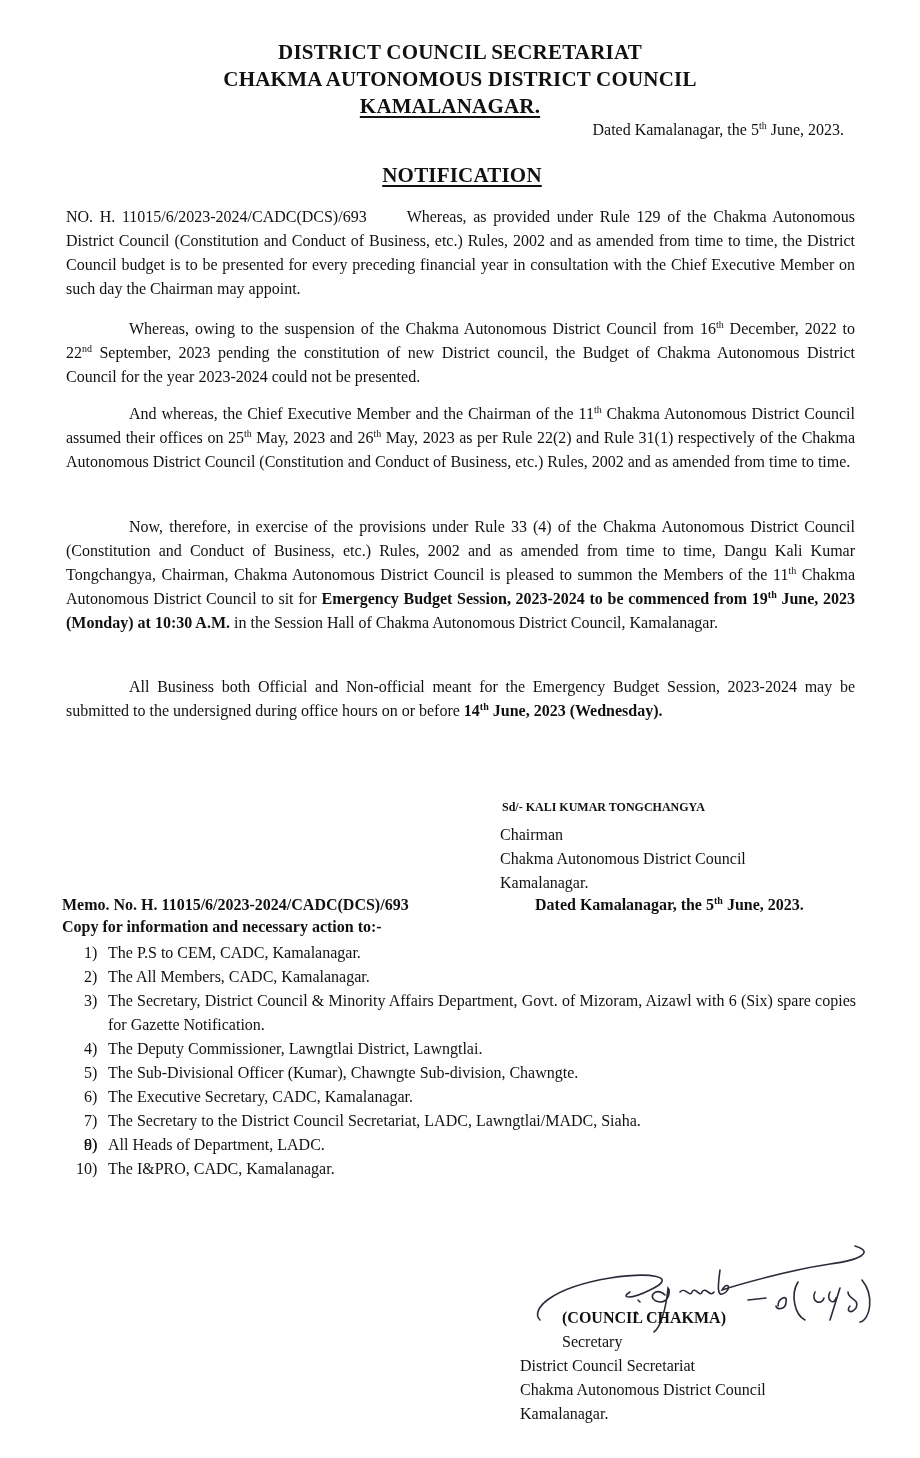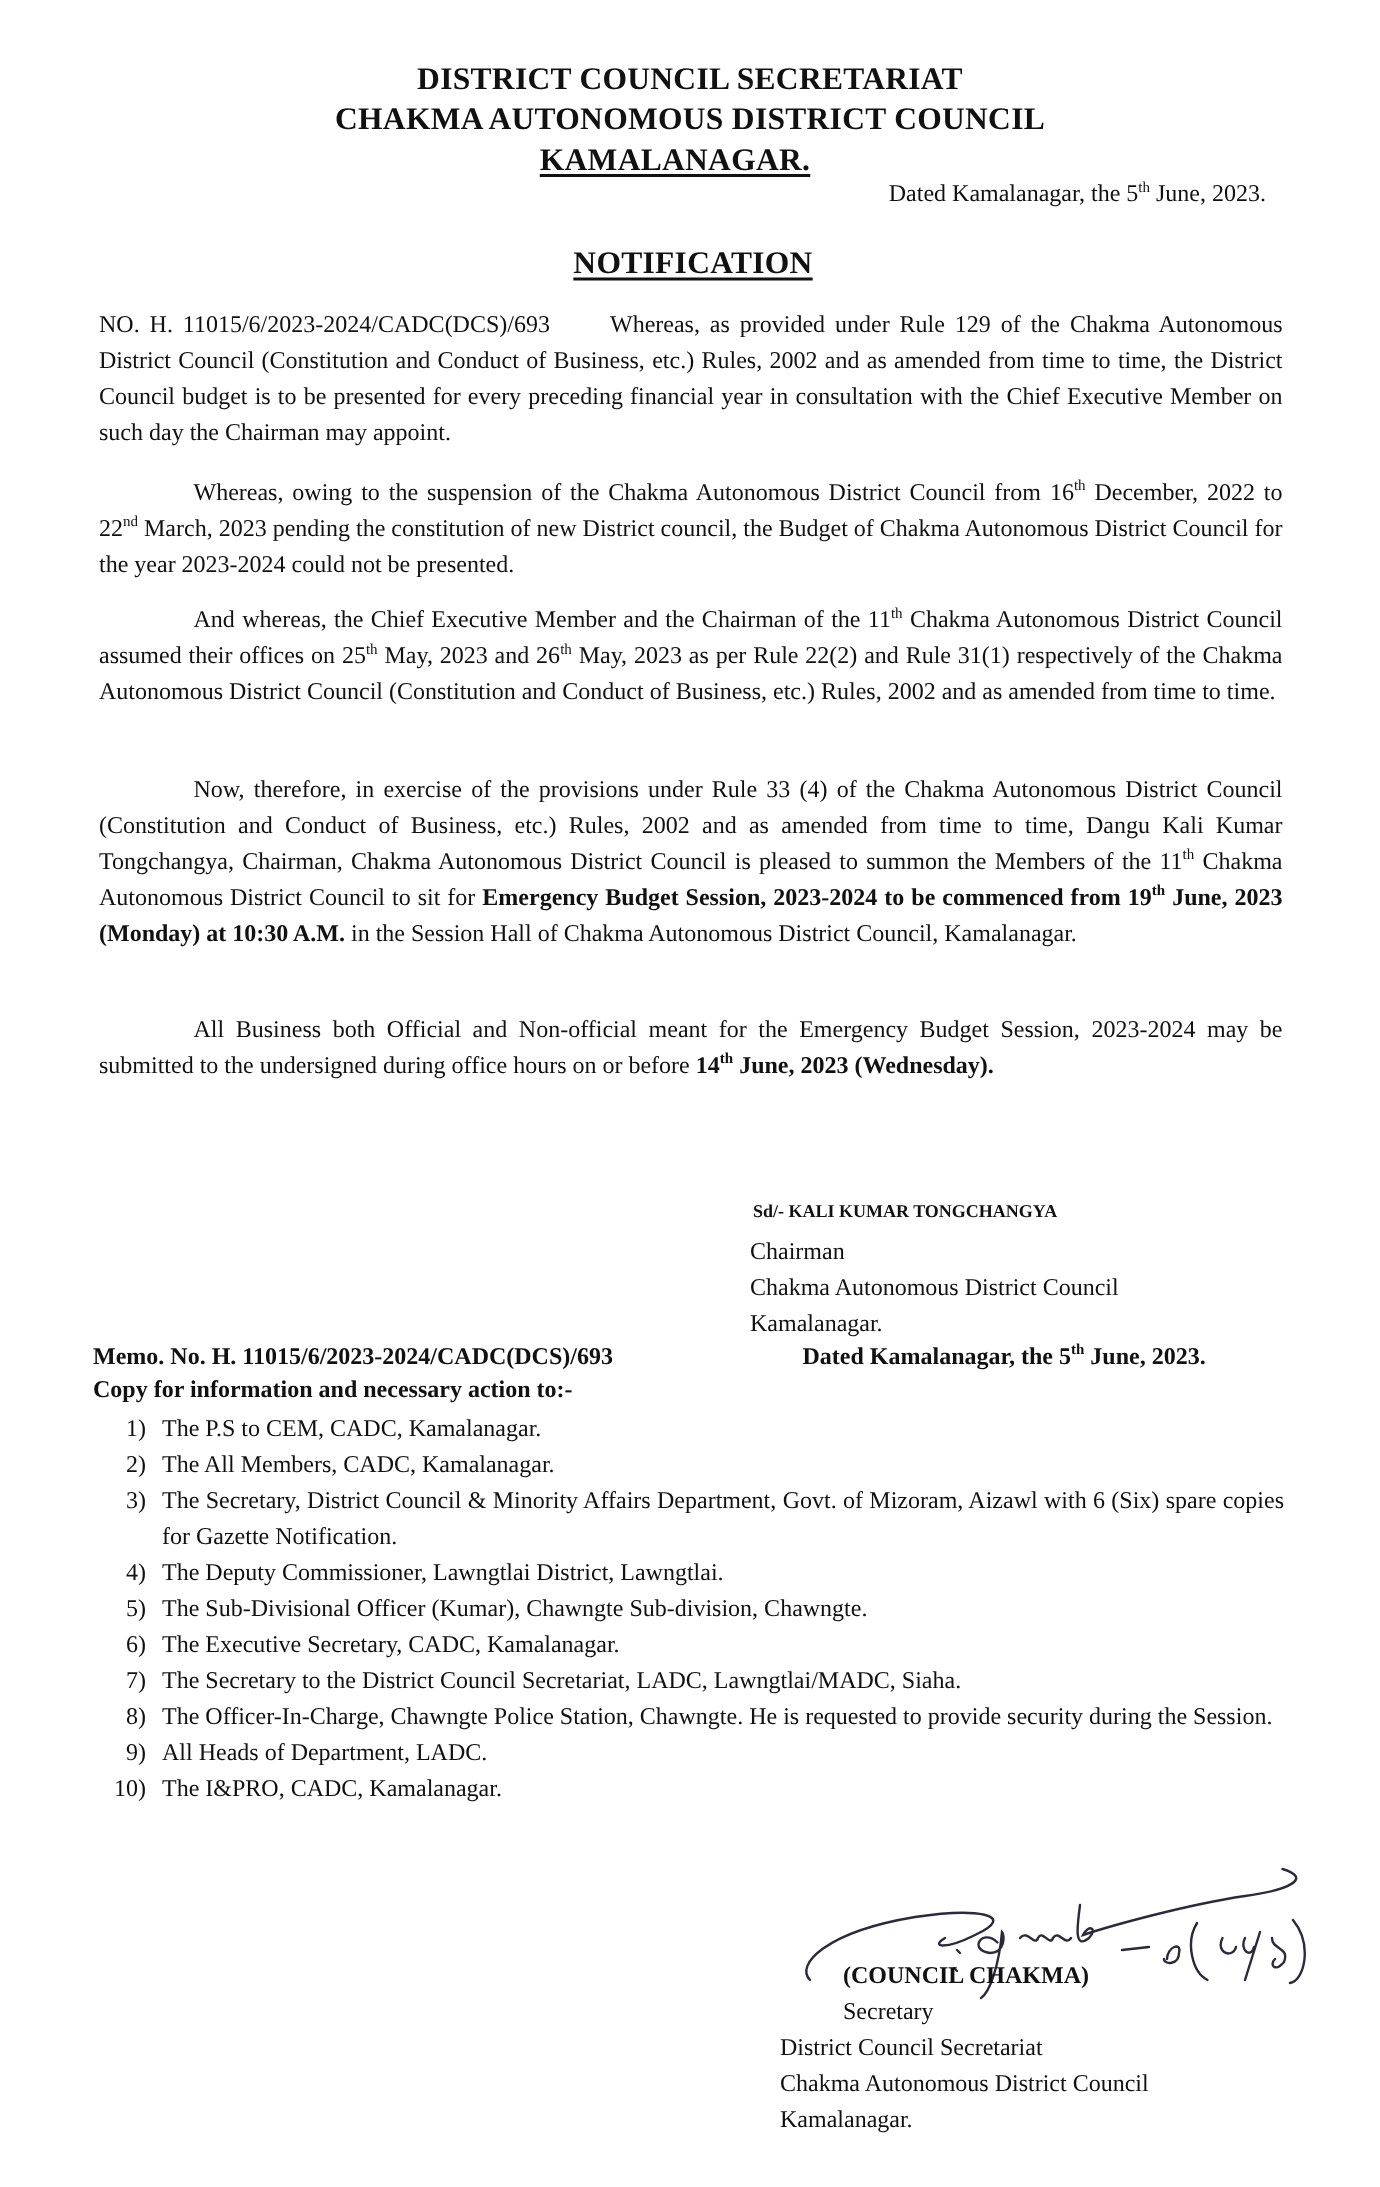--- a/index.html
+++ b/index.html
@@ -43,21 +43,21 @@
 
 <div class="abs hdr" style="top:163px; left:2px;">
   <span class="u">NOTIFICATION</span>
 </div>
 
 <div class="abs para" style="top:205px;">
   <span>NO. H. 11015/6/2023-2024/CADC(DCS)/693</span><span style="display:inline-block;width:40px;"></span><span>Whereas, as provided under Rule 129 of the Chakma Autonomous District Council (Constitution and Conduct of Business, etc.) Rules, 2002 and as amended from time to time, the District Council budget is to be presented for every preceding financial year in consultation with the Chief Executive Member on such day the Chairman may appoint.</span>
 </div>
 
 <div class="abs para indent" style="top:317px;">
-  <span>Whereas, owing to the suspension of the Chakma Autonomous District Council from 16</span><sup>th</sup><span> December, 2022 to 22</span><sup>nd</sup><span>  March, 2023 pending the constitution of new District council, the Budget of Chakma Autonomous District Council for the year 2023-2024 could not be presented.</span>
+  <span>Whereas, owing to the suspension of the Chakma Autonomous District Council from 16</span><sup>th</sup><span> December, 2022 to 22</span><sup>nd</sup><span>  September, 2023 pending the constitution of new District council, the Budget of Chakma Autonomous District Council for the year 2023-2024 could not be presented.</span>
 </div>
 
 <div class="abs para indent" style="top:402px;">
   <span>And whereas, the Chief Executive Member and  the Chairman of the 11</span><sup>th</sup><span> Chakma Autonomous District Council assumed their offices on 25</span><sup>th</sup><span> May, 2023 and 26</span><sup>th</sup><span> May, 2023 as per Rule 22(2) and Rule 31(1) respectively of the Chakma Autonomous District Council (Constitution and Conduct of Business, etc.) Rules, 2002 and as amended from time to time.</span>
 </div>
 
 <div class="abs para indent" style="top:515px;">
   <span>Now, therefore, in exercise of the provisions under Rule 33 (4) of the Chakma Autonomous District Council (Constitution and Conduct of Business, etc.) Rules, 2002 and as amended from time to time, Dangu Kali Kumar Tongchangya, Chairman, Chakma Autonomous District Council is pleased to summon the Members of the 11</span><sup>th</sup><span> Chakma Autonomous District Council to sit for </span><span class="b">Emergency Budget Session, 2023-2024 to be commenced from 19</span><sup class="b">th</sup><span class="b"> June, 2023 (Monday) at 10:30 A.M.</span><span> in the Session Hall of Chakma Autonomous District Council, Kamalanagar.</span>
 </div>
 
@@ -77,21 +77,21 @@
 <div class="abs b" style="top:918px; left:62px; font-size:16px;">Copy for information and necessary action to:-</div>
 
 <ul class="abs list" id="recipients" style="top:941px;">
     <li><span class="num">1)</span><span>The P.S to CEM, CADC, Kamalanagar.</span></li>
     <li><span class="num">2)</span><span>The All Members, CADC, Kamalanagar.</span></li>
     <li><span class="num">3)</span><span>The Secretary, District Council &amp; Minority Affairs Department, Govt. of Mizoram, Aizawl with 6 (Six) spare copies for Gazette Notification.</span></li>
     <li><span class="num">4)</span><span>The Deputy Commissioner, Lawngtlai District, Lawngtlai.</span></li>
     <li><span class="num">5)</span><span>The Sub-Divisional Officer (Kumar), Chawngte Sub-division, Chawngte.</span></li>
     <li><span class="num">6)</span><span>The Executive Secretary, CADC, Kamalanagar.</span></li>
     <li><span class="num">7)</span><span>The Secretary to the District Council Secretariat, LADC, Lawngtlai/MADC, Siaha.</span></li>
-    <li><span class="num">8)</span><span>The Officer-In-Charge, Chawngte Police Station, Chawngte. He is requested to provide security during the Session.</span></li>
+    <li><span class="num">8)</span></li>
     <li><span class="num">9)</span><span>All Heads of Department, LADC.</span></li>
     <li class="two"><span class="num">10)</span><span>The I&amp;PRO, CADC, Kamalanagar.</span></li>
   </ul>
 
 <svg class="abs" style="top:1240px; left:530px;" width="380" height="95">
   <path class="hand" d="M10,80 C0,70 20,48 80,38 C120,32 150,36 120,50 C100,60 90,58 100,52"></path>
   <path class="hand" d="M108,60 l2,2 M106,72 l2,2"></path>
   <path class="hand" d="M135,55 C125,45 115,60 130,62 C140,62 140,50 138,48 C136,70 130,88 124,92"></path>
   <path class="hand" d="M150,52 C155,46 160,58 162,52 C165,46 170,58 172,52 C176,46 180,58 184,52"></path>
   <path class="hand" d="M190,30 C188,45 186,60 196,52 C202,46 196,42 192,50 C210,44 260,30 300,24 C330,20 345,12 325,6"></path>

